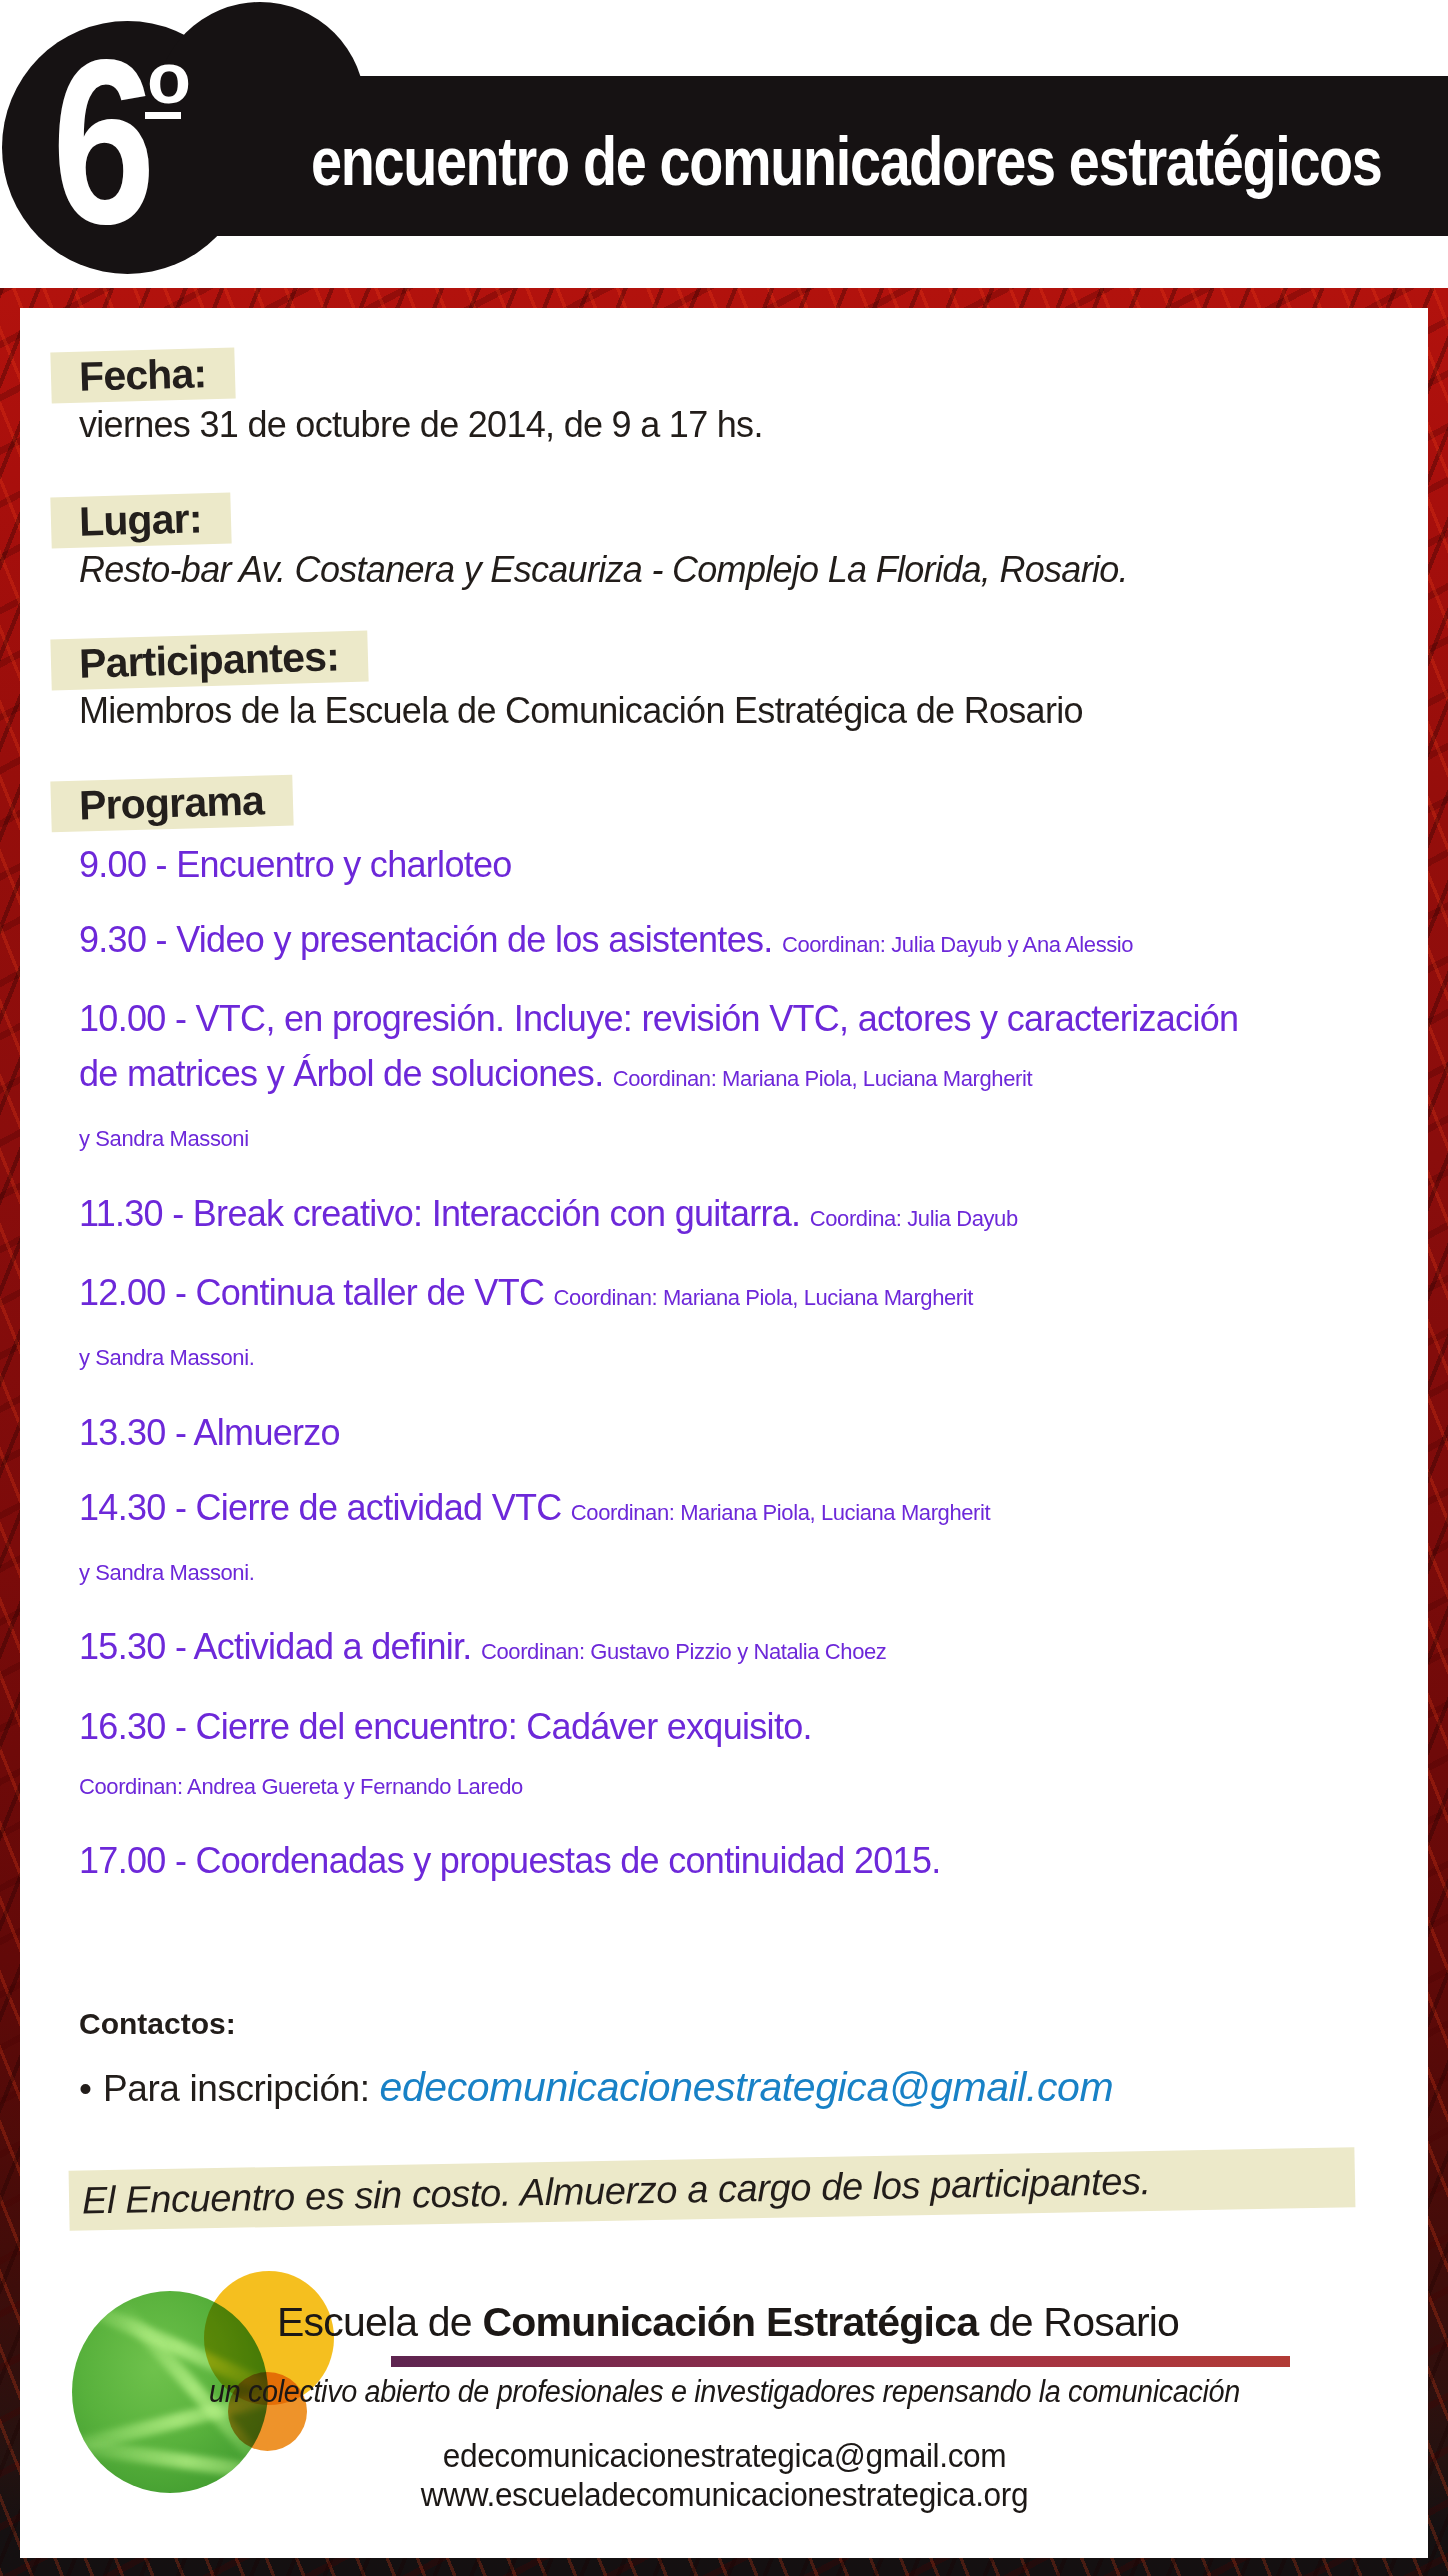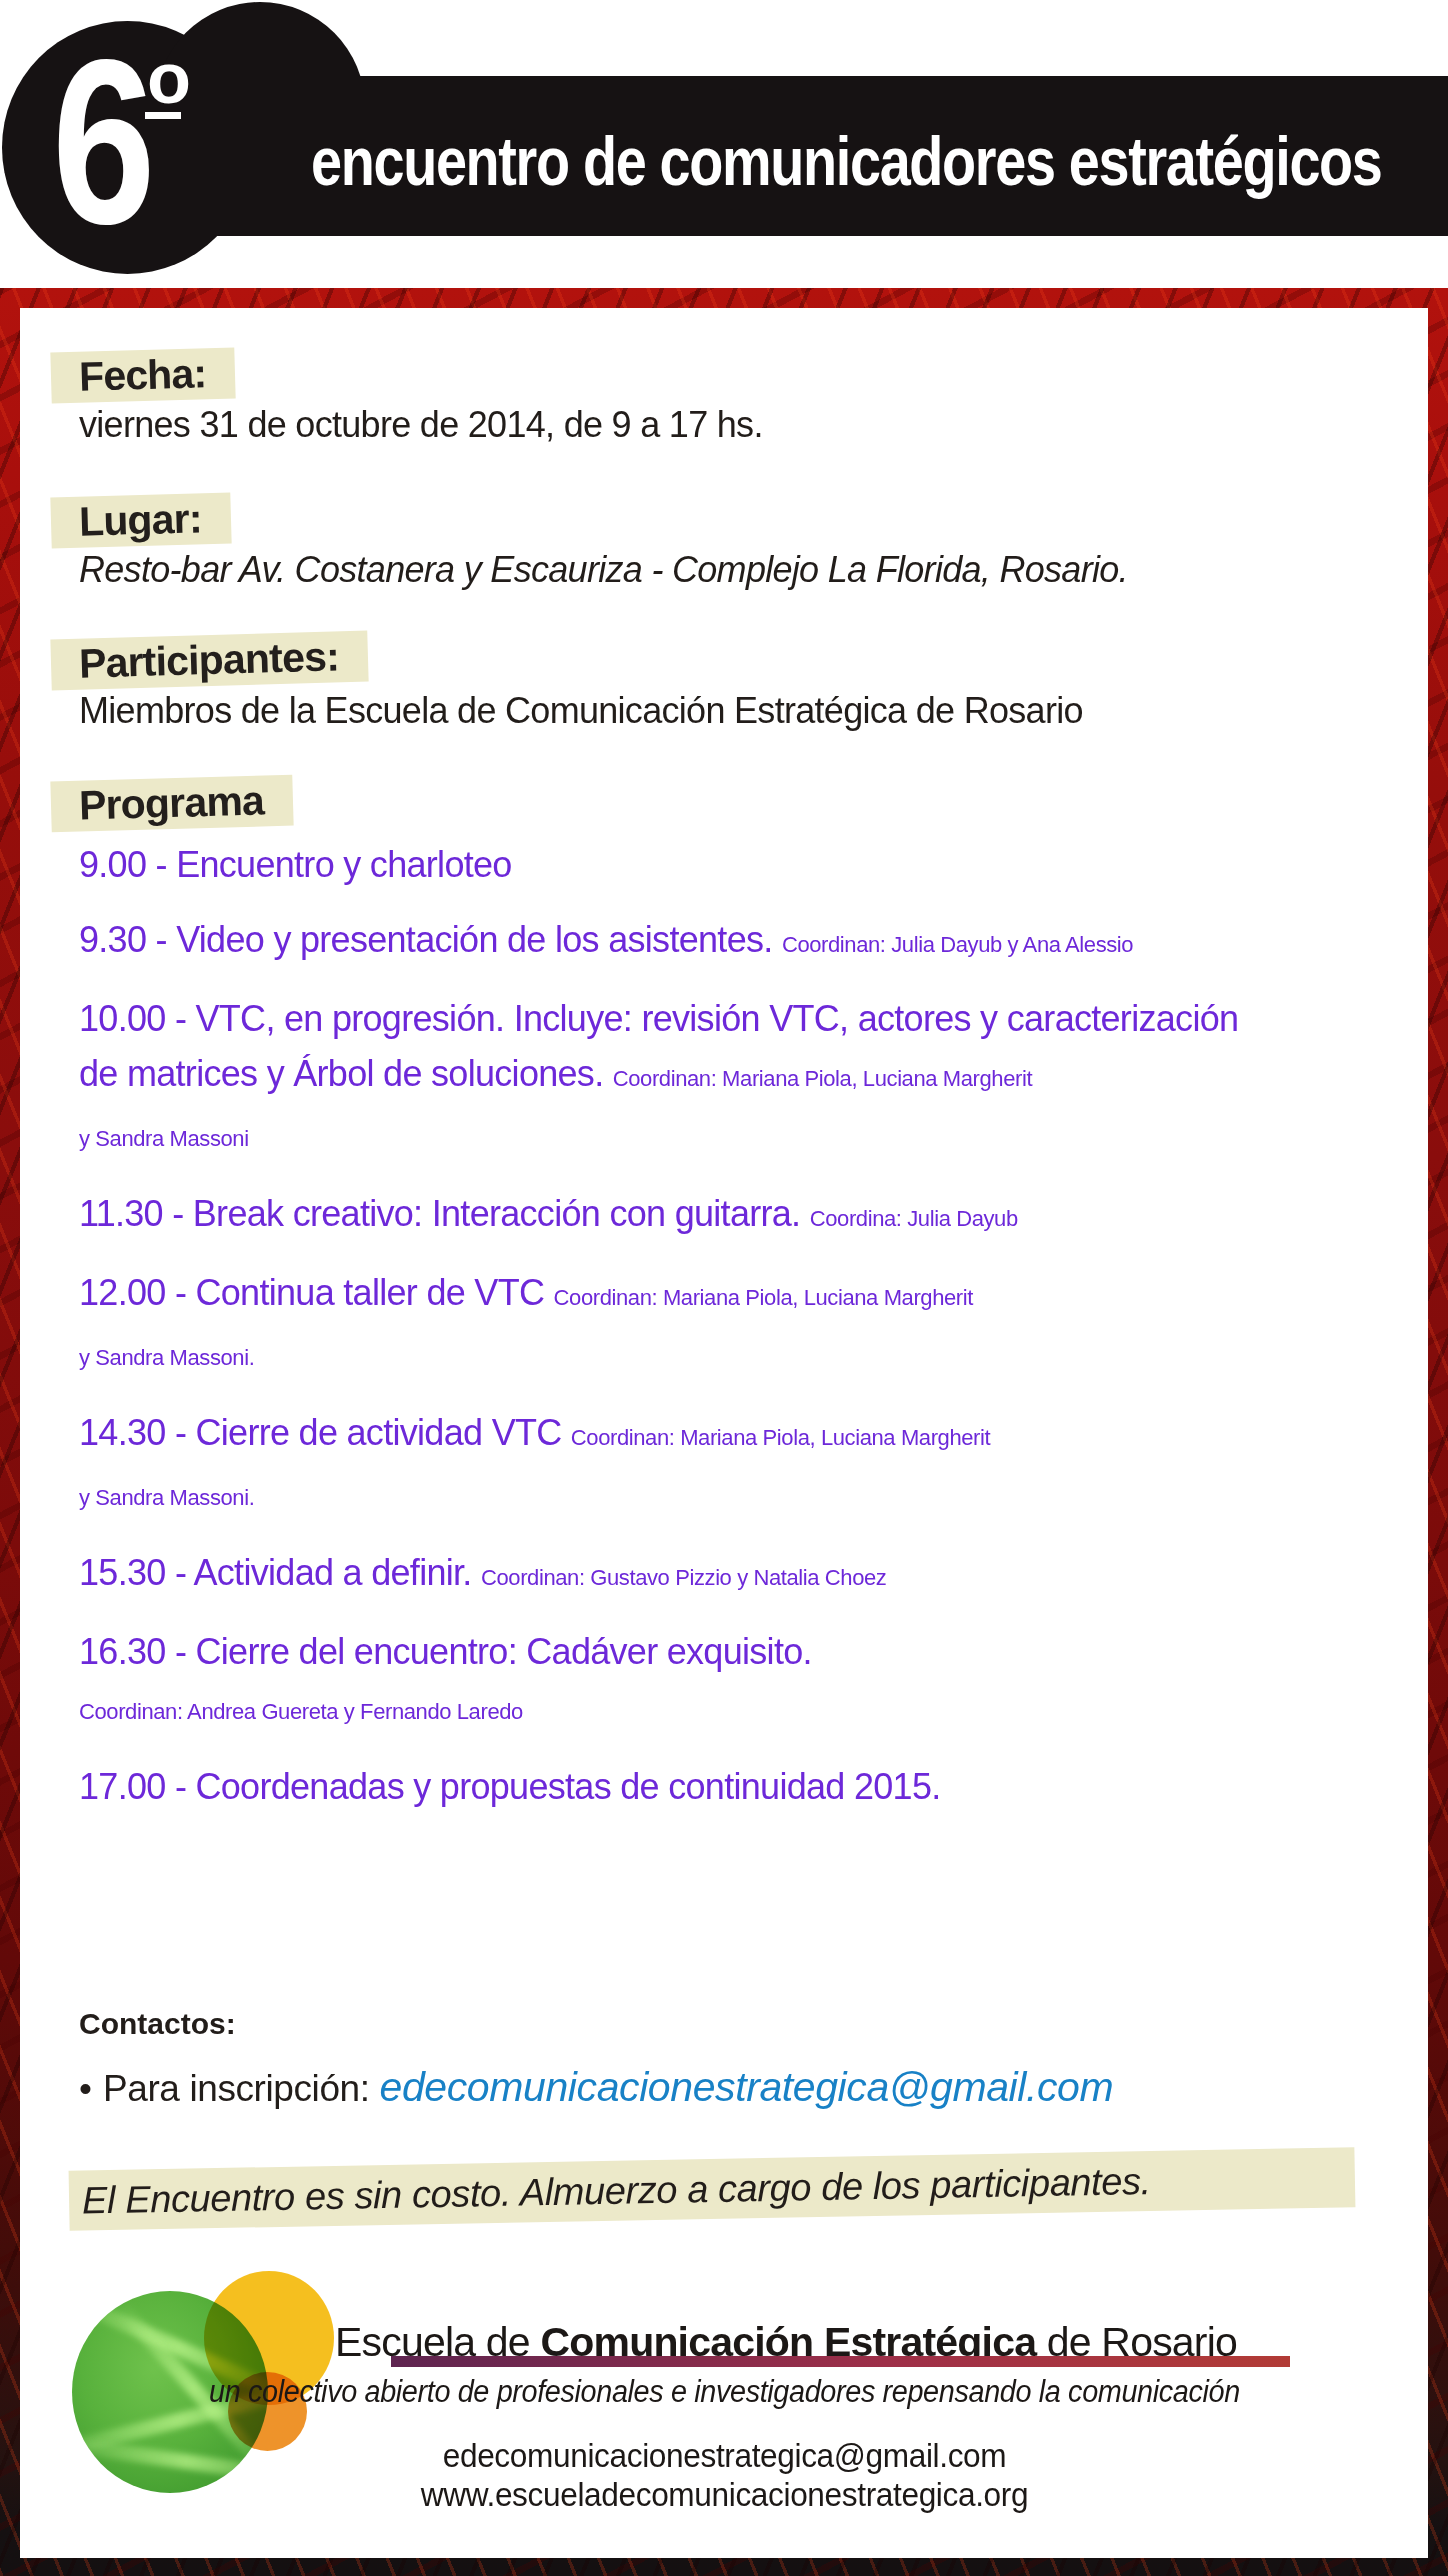--- a/index.html
+++ b/index.html
@@ -65,21 +65,21 @@
     position:absolute;left:72px;top:2291px;width:196px;height:202px;border-radius:50%;overflow:hidden;
     background:radial-gradient(ellipse at 42% 38%, #6fc24c 0%, #58b13c 45%, #459f31 75%, #3b9430 100%);
   }
   .streak{position:absolute;height:14.7px;background:linear-gradient(90deg,rgba(201,255,150,0) 0%,rgba(201,255,150,0.65) 50%,rgba(201,255,150,0) 100%);filter:blur(3.3px);}
   .s1{left:-16.3px;top:49px;width:244px;transform:rotate(24deg);}
   .s2{left:-24.4px;top:122px;width:261px;transform:rotate(-14deg);}
   .s3{left:8.1px;top:90px;width:228px;transform:rotate(48deg);}
   .s4{left:-8.1px;top:163px;width:244px;transform:rotate(8deg);}
   .logo-yellow{position:absolute;left:204px;top:2271px;width:130px;height:134px;border-radius:50%;background:#f5bc13;mix-blend-mode:multiply;opacity:0.95;}
   .logo-orange{position:absolute;left:228px;top:2372px;width:79px;height:79px;border-radius:50%;background:#ee8d1e;mix-blend-mode:multiply;opacity:0.95;}
-  .brand{position:absolute;left:277px;top:2299px;width:1018px;text-align:center;font-size:41px;letter-spacing:-0.8px;color:#1c1816;white-space:nowrap;margin-top:20px;}
+  .brand{position:absolute;left:277px;top:2299px;width:1018px;text-align:left;font-size:41px;letter-spacing:-0.8px;color:#1c1816;white-space:nowrap;}
   .brand .b{font-weight:700;}
   .rule{position:absolute;left:391px;top:2356px;width:899px;height:10.6px;background:linear-gradient(90deg,#5e2450 0%,#9e2f48 55%,#b23b36 100%);}
   .tagline{position:absolute;left:73px;top:2374px;width:1303px;text-align:center;font-size:31px;font-style:italic;letter-spacing:-0.4px;transform:scaleX(0.93);color:#1c1816;white-space:nowrap;}
   .footer-email{position:absolute;left:73px;top:2436px;width:1303px;text-align:center;font-size:34px;letter-spacing:-0.4px;transform:scaleX(0.93);color:#1c1816;}
   .footer-web{position:absolute;left:73px;top:2475px;width:1303px;text-align:center;font-size:34px;letter-spacing:-0.4px;transform:scaleX(0.93);color:#1c1816;}
 </style>
 </head>
 <body>
 
 <div class="poster">
@@ -109,20 +109,21 @@
   <div class="hl hl-programa">Programa</div>
   <div class="prog-list">
       <div class="prog-item"><span class="prog-main">9.00 - Encuentro y charloteo</span></div>
       <div class="prog-item"><span class="prog-main">9.30 - Video y presentación de los asistentes.</span> <span class="prog-coord">Coordinan: Julia Dayub y Ana Alessio</span></div>
       <div class="prog-item"><span class="prog-main">10.00 - VTC, en progresión. Incluye: revisión VTC, actores y caracterización
 de matrices y Árbol de soluciones.</span> <span class="prog-coord">Coordinan: Mariana Piola, Luciana Margherit
 y Sandra Massoni</span></div>
       <div class="prog-item"><span class="prog-main">11.30 - Break creativo: Interacción con guitarra.</span> <span class="prog-coord">Coordina: Julia Dayub</span></div>
       <div class="prog-item"><span class="prog-main">12.00 - Continua taller de VTC</span> <span class="prog-coord">Coordinan: Mariana Piola, Luciana Margherit
 y Sandra Massoni.</span></div>
+      <div class="prog-item"><span class="prog-main">13.30 - Almuerzo</span></div>
       <div class="prog-item"><span class="prog-main">14.30 - Cierre de actividad VTC</span> <span class="prog-coord">Coordinan: Mariana Piola, Luciana Margherit
 y Sandra Massoni.</span></div>
       <div class="prog-item"><span class="prog-main">15.30 - Actividad a definir.</span> <span class="prog-coord">Coordinan: Gustavo Pizzio y Natalia Choez</span></div>
       <div class="prog-item"></div>
       <div class="prog-item"><span class="prog-main">16.30 - Cierre del encuentro: Cadáver exquisito.
 </span><span class="prog-coord">Coordinan: Andrea Guereta y Fernando Laredo</span></div>
       <div class="prog-item"><span class="prog-main">17.00 - Coordenadas y propuestas de continuidad 2015.</span></div>
     </div>
 
   <div class="contact-label">Contactos:</div>

